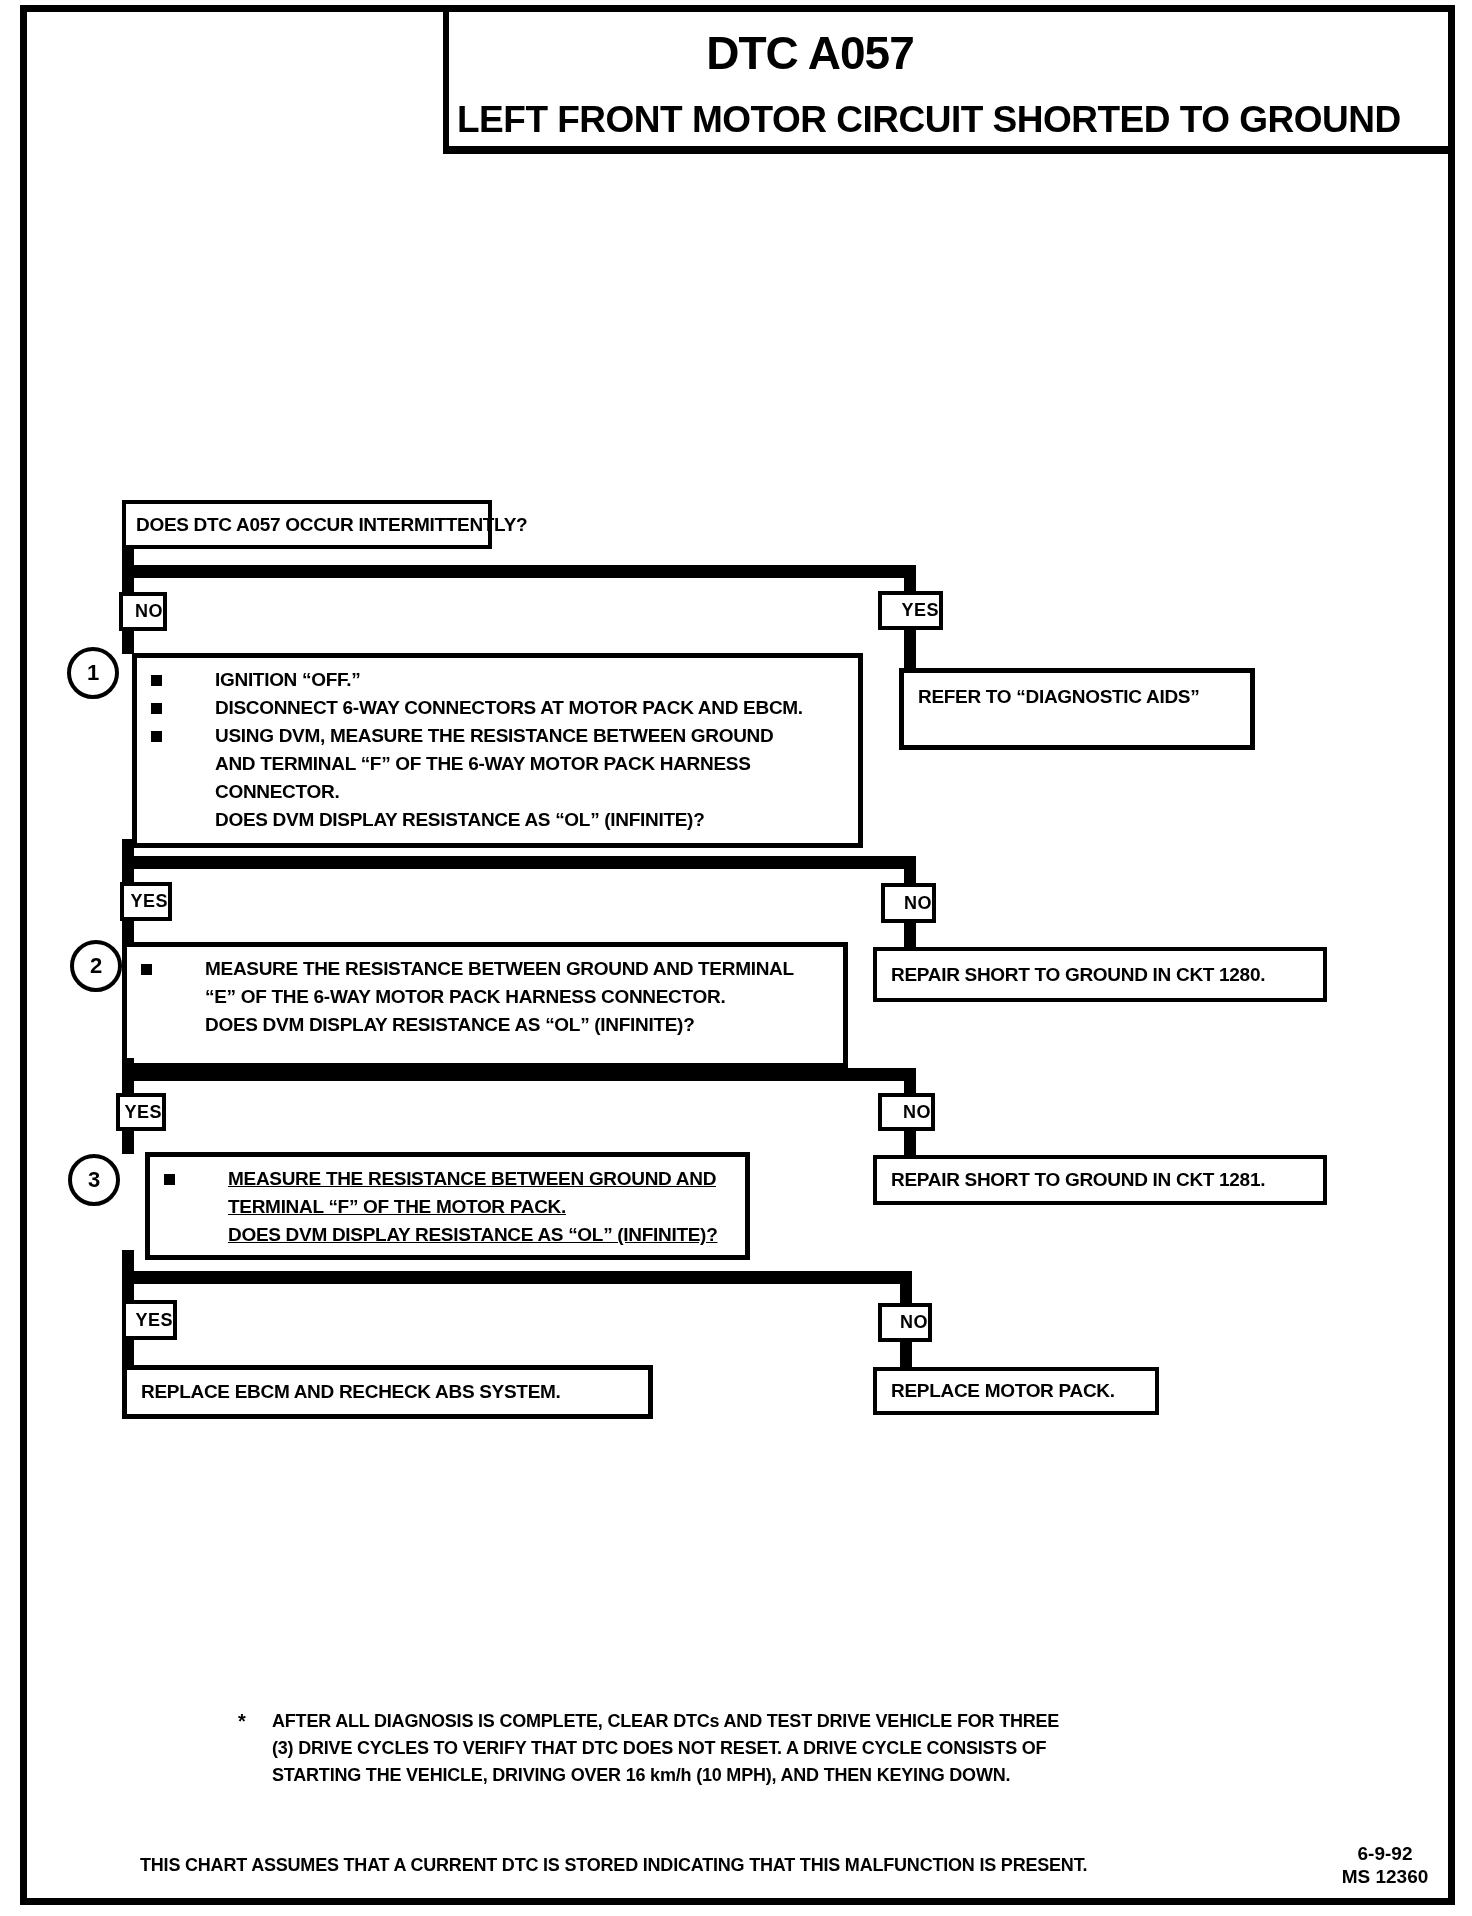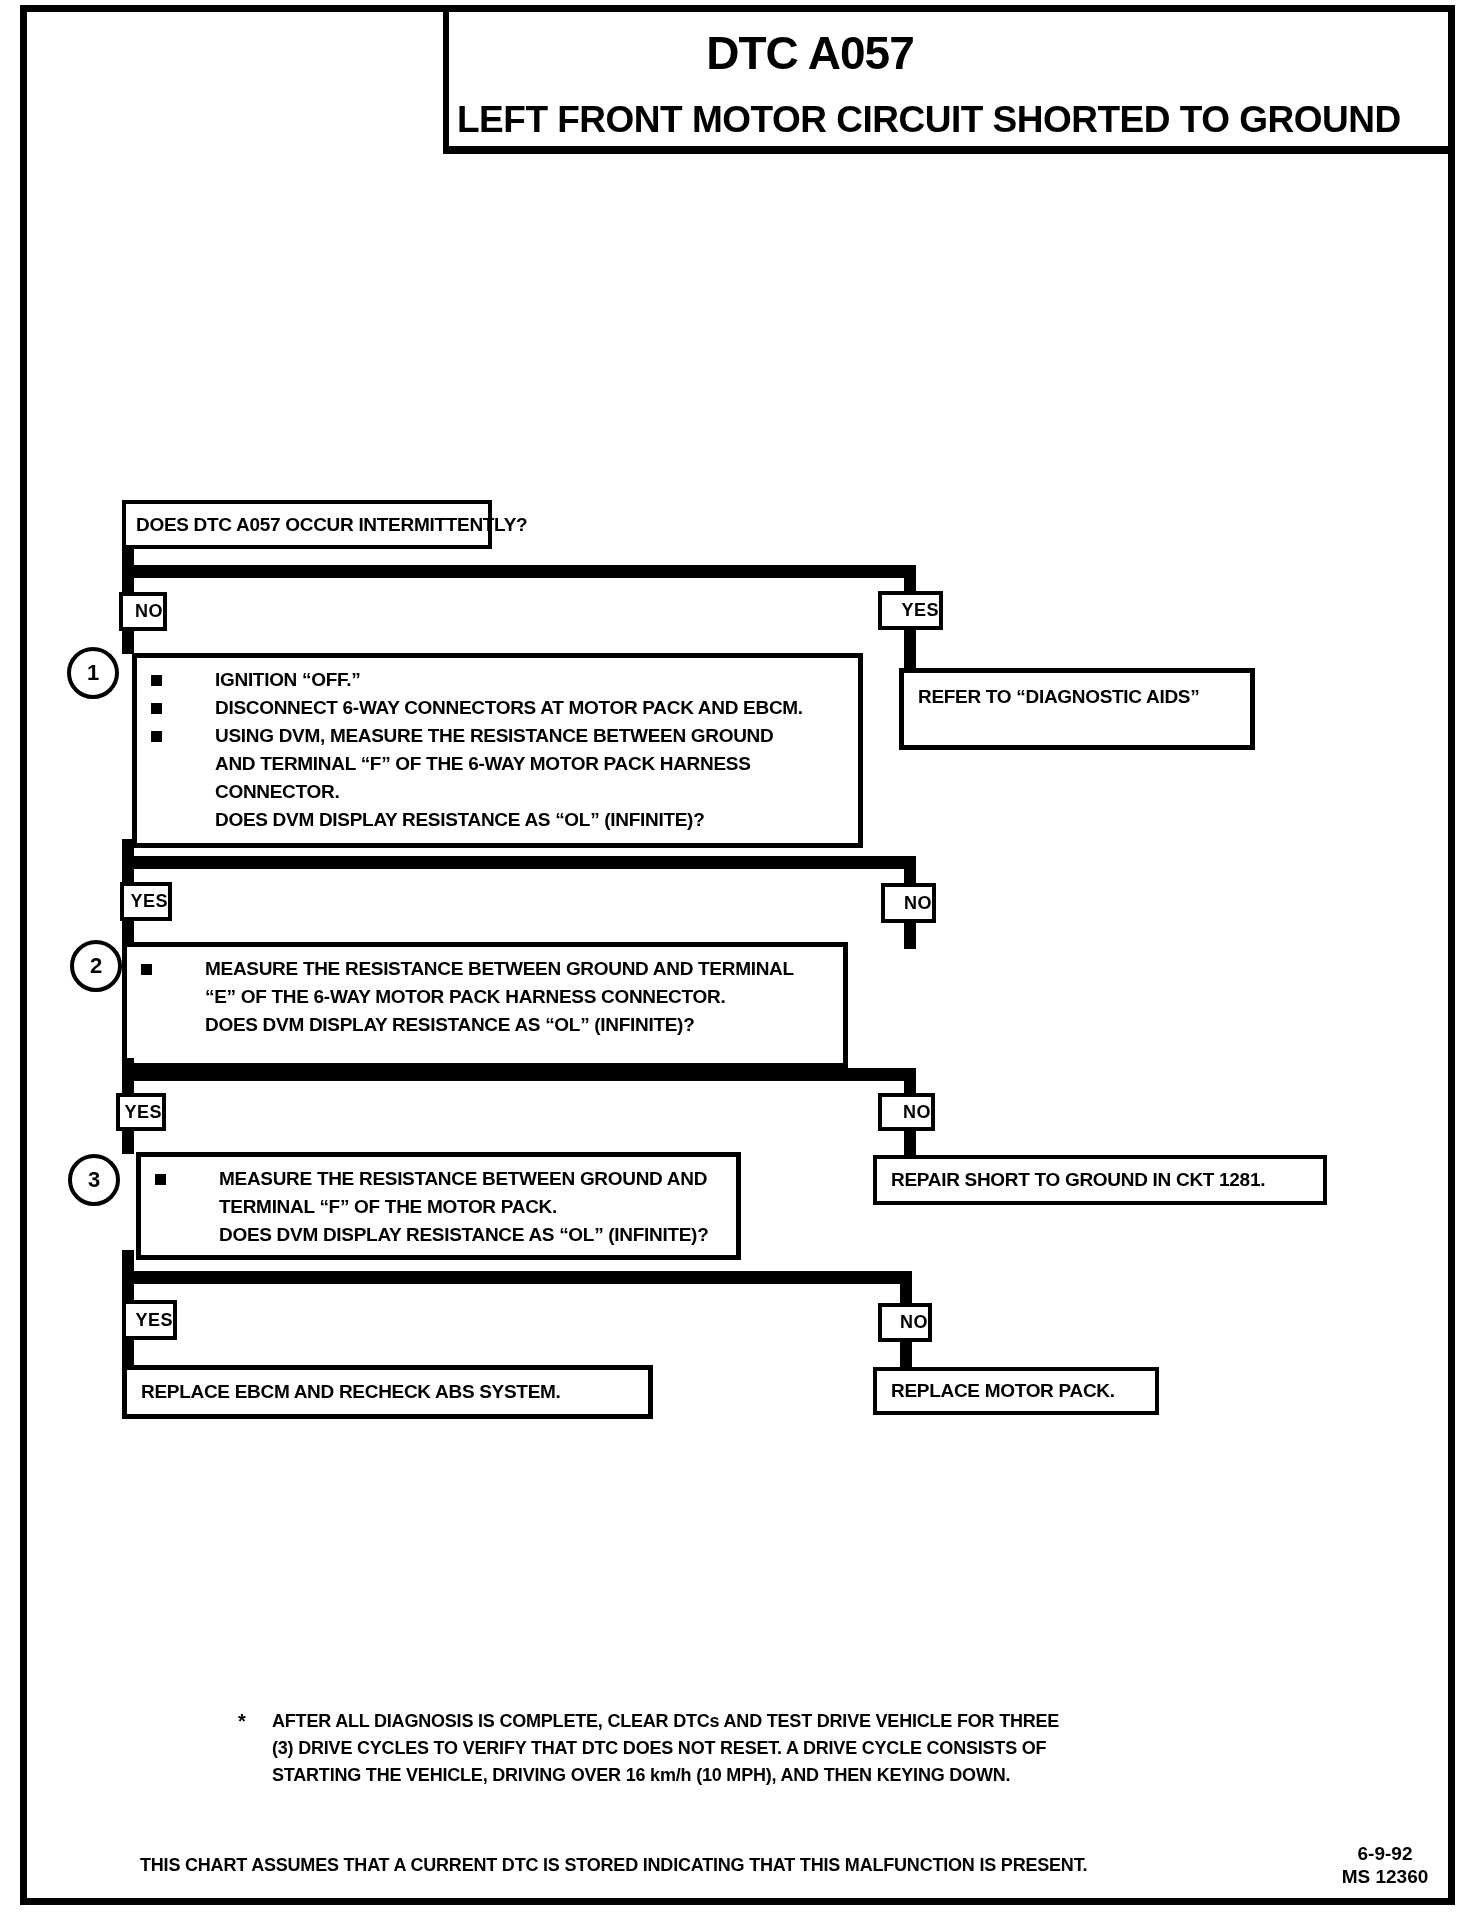--- a/index.html
+++ b/index.html
@@ -105,37 +105,40 @@
     <div class="srow">
         <span class="dot"></span>
         <span class="stext">MEASURE THE RESISTANCE BETWEEN GROUND AND TERMINAL
 “E” OF THE 6-WAY MOTOR PACK HARNESS CONNECTOR.</span>
       </div>
     <div class="srow">
         <span class="stext">DOES DVM DISPLAY RESISTANCE AS “OL” (INFINITE)?</span>
       </div>
   </div>
 
+  <div class="abs b4 resultc" style="left:873px;top:947px;width:432px;height:47px;">
+    <span>REPAIR SHORT TO GROUND IN CKT 1280.</span>
+  </div>
 
   <div class="abs line" style="left:122px;top:1058px;width:12px;height:36px;"></div>
   <div class="abs line" style="left:122px;top:1068px;width:794px;height:13px;"></div>
   <div class="abs line" style="left:904px;top:1068px;width:12px;height:27px;"></div>
   <div class="abs b4 yn" style="left:116px;top:1093px;width:42px;height:30px;">
       <span>YES</span>
     </div>
   <div class="abs b4 yn" style="left:878px;top:1093px;width:49px;height:30px;">
       <span>NO</span>
     </div>
   <div class="abs line" style="left:122px;top:1130px;width:12px;height:24px;"></div>
   <div class="abs line" style="left:904px;top:1130px;width:12px;height:27px;"></div>
 
   <div class="abs circle" style="left:68px;top:1154px;width:44px;height:44px;">
       <span>3</span>
     </div>
-  <div class="abs b5 stepbox" style="left:136px;top:1152px;width:595px;height:90px;">
+  <div class="abs b5 stepbox" style="left:145px;top:1152px;width:595px;height:90px;text-decoration:underline;">
     <div class="srow">
         <span class="dot"></span>
         <span class="stext">MEASURE THE RESISTANCE BETWEEN GROUND AND
 TERMINAL “F” OF THE MOTOR PACK.</span>
       </div>
     <div class="srow">
         <span class="stext">DOES DVM DISPLAY RESISTANCE AS “OL” (INFINITE)?</span>
       </div>
   </div>
 

